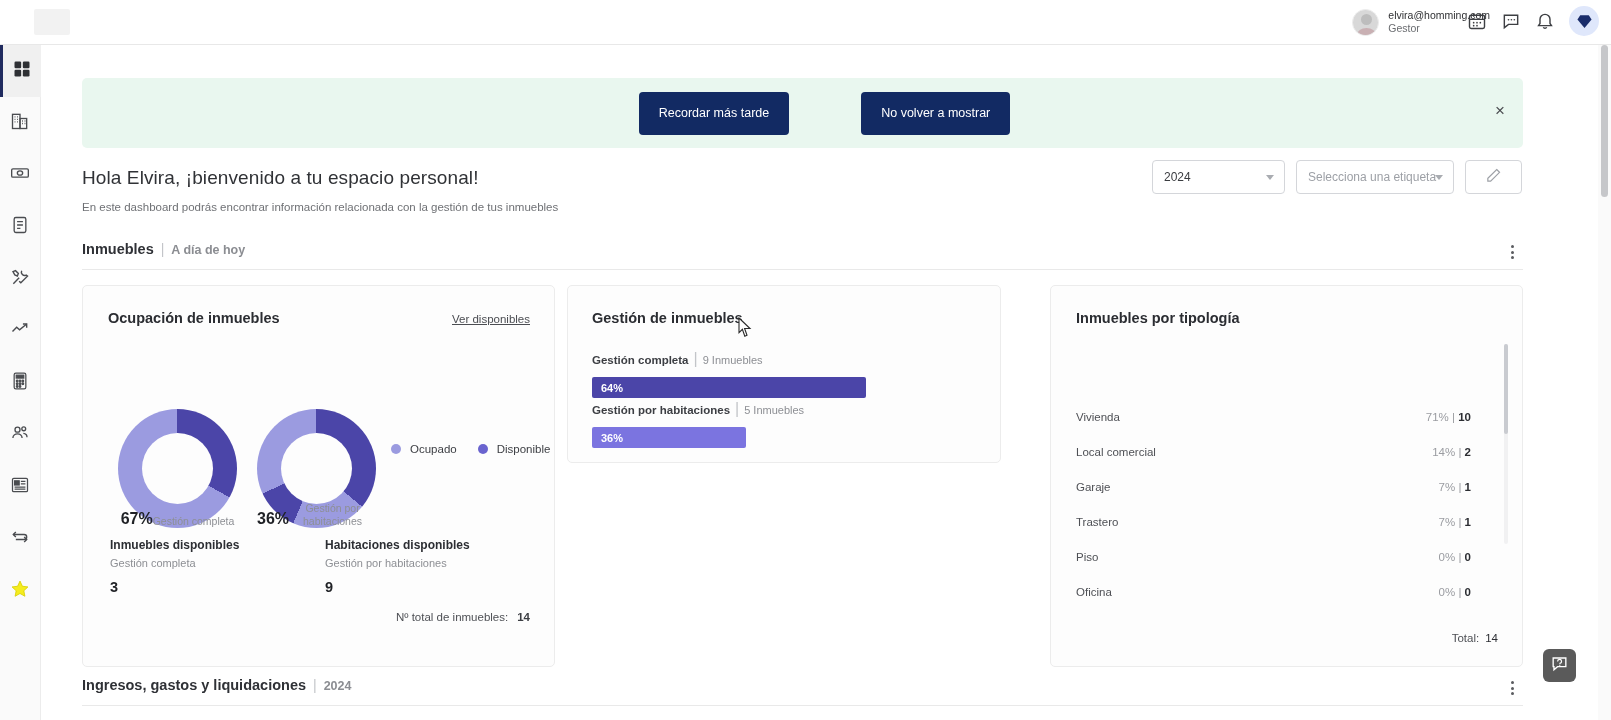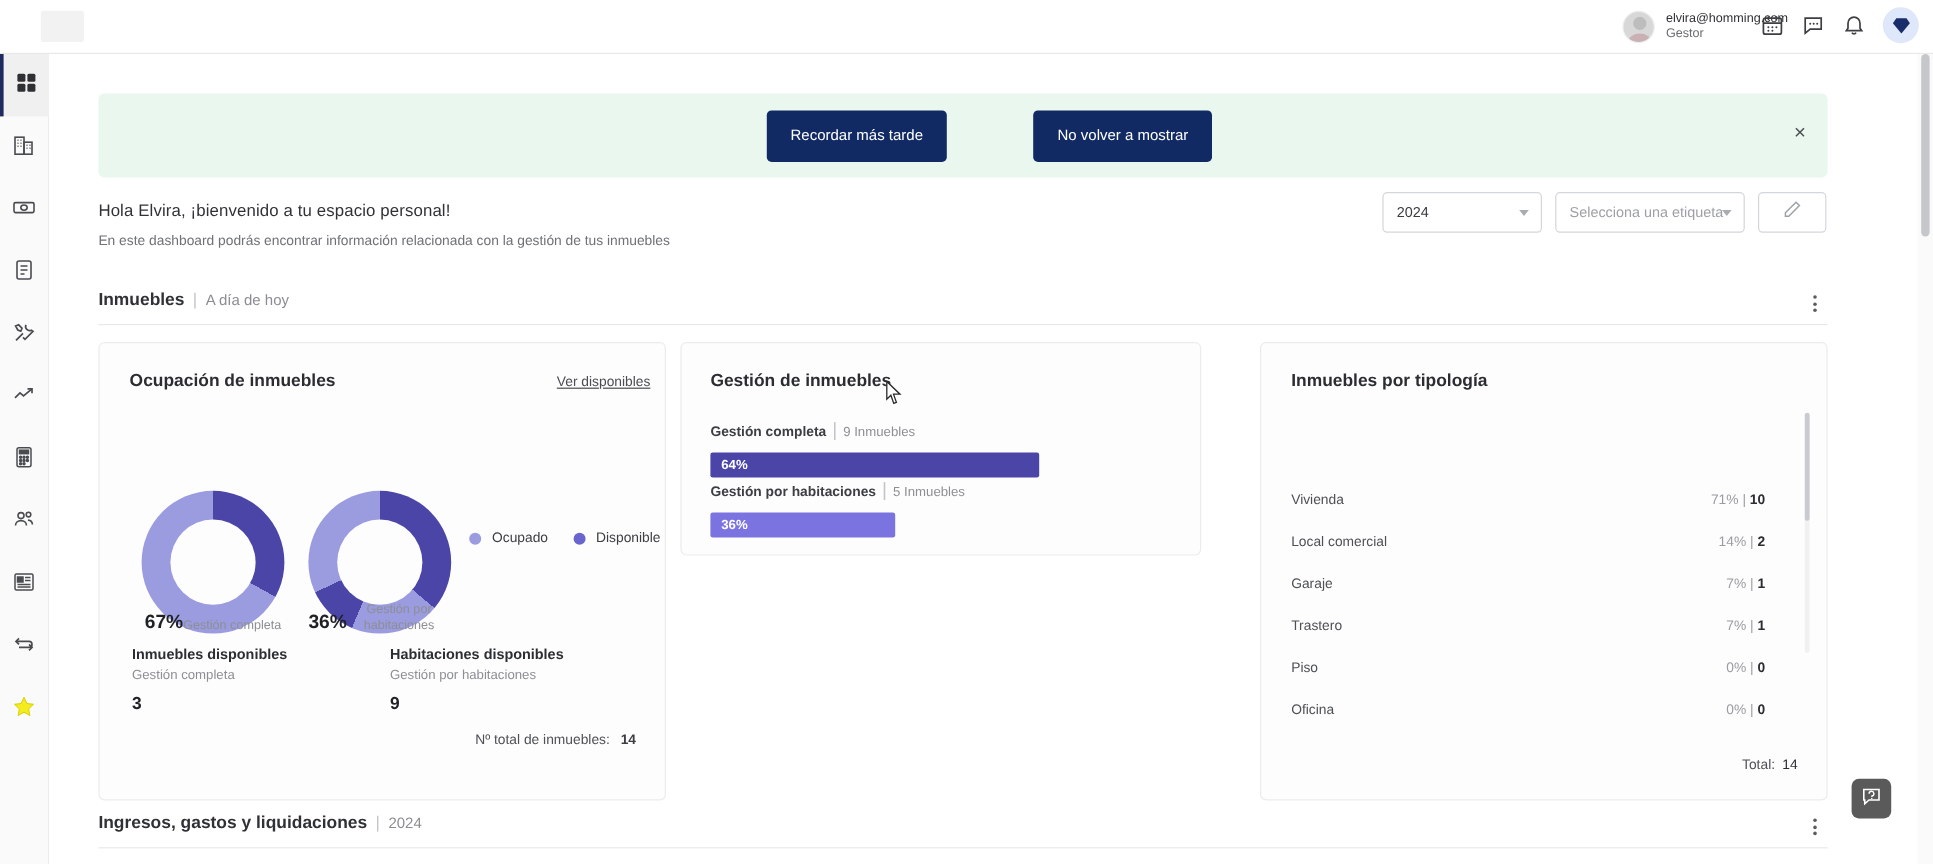--- a/index.html
+++ b/index.html
@@ -76,21 +76,21 @@
   .btn-dark {
     background: #122a63; color: #ffffff; border: none; border-radius: 4px;
     font-size: 12.5px; font-family: "Liberation Sans", sans-serif;
     height: 43px; padding: 0 20px; cursor: pointer; margin-left: 44px;
   }
   .banner-close {
     position: absolute; right: 18px; top: 24px;
     font-size: 17px; color: #4b4d51; cursor: pointer; line-height: 1;
   }
   .greet { position: absolute; left: 41px; top: 122px; }
-  .greet-title { font-size: 14px; color: #303236; font-weight: 400; letter-spacing: .1px; }
+  .greet-title { font-size: 19px; color: #303236; font-weight: 400; letter-spacing: .1px; }
   .greet-sub { font-size: 11.5px; color: #6f7175; margin-top: 12px; }
   .filters {
     position: absolute; right: 75px; top: 115px;
     display: flex; align-items: center; gap: 11px;
   }
   .select {
     height: 34px; border: 1px solid #d4d6da; border-radius: 4px;
     background: #fff; display: flex; align-items: center;
     padding: 0 11px; font-size: 12px; color: #3a3c40; cursor: pointer;
     position: relative;
@@ -108,21 +108,21 @@
     cursor: pointer; color: #9da0a6;
   }
   
   .sec {
     position: absolute; left: 41px; width: 1441px;
     border-bottom: 1px solid #e9e9e9; padding-bottom: 12px;
     display: flex; align-items: baseline;
   }
   .sec-title { font-size: 14.5px; color: #2f3136; font-weight: 700; }
   .sec-sep { font-size: 14px; color: #c3c5c9; margin: 0 7px; }
-  .sec-sub { font-size: 12.5px; color: #8b8d92; }
+  .sec-sub { font-size: 12.5px; color: #8b8d92; font-weight: bold; }
   .kebab {
     position: absolute; right: 4px; bottom: 10px;
     width: 14px; display: flex; flex-direction: column; align-items: center;
     gap: 2.5px; cursor: pointer;
   }
   .kebab i { width: 3px; height: 3px; border-radius: 50%; background: #5a5c60; display:block; }
   
   .card {
     position: absolute; background: #fdfdfd;
     border: 1px solid #ececec; border-radius: 5px;
@@ -380,21 +380,21 @@
     <span class="sec-sub">A día de hoy</span>
     <span class="kebab">
         <i></i>
         <i></i>
         <i></i>
       </span>
   </div>
 
   <div class="card" style="left:41px; top:240px; width:473px; height:382px;">
     <div style="position:absolute; left:25px; top:24px;" class="card-title">Ocupación de inmuebles</div>
-    <div style="position:absolute; right:12px; top:27px;" class="link-view">Ver disponibles</div>
+    <div style="position:absolute; right:24px; top:27px;" class="link-view">Ver disponibles</div>
 
     <div class="donut" style="position:absolute; left:35px; top:123px; width:119px; height:119px;
          border-radius:50%;
          background: conic-gradient(#4b45a8 0deg 119deg, #9b9be0 119deg 360deg);">
       <div style="position:absolute; left:24px; top:24px; width:71px; height:71px; border-radius:50%; background:#fdfdfd;"></div>
       <div class="donut-center">
         <div class="donut-pct">67%</div>
         <div class="donut-lbl">Gestión completa</div>
       </div>
     </div>

